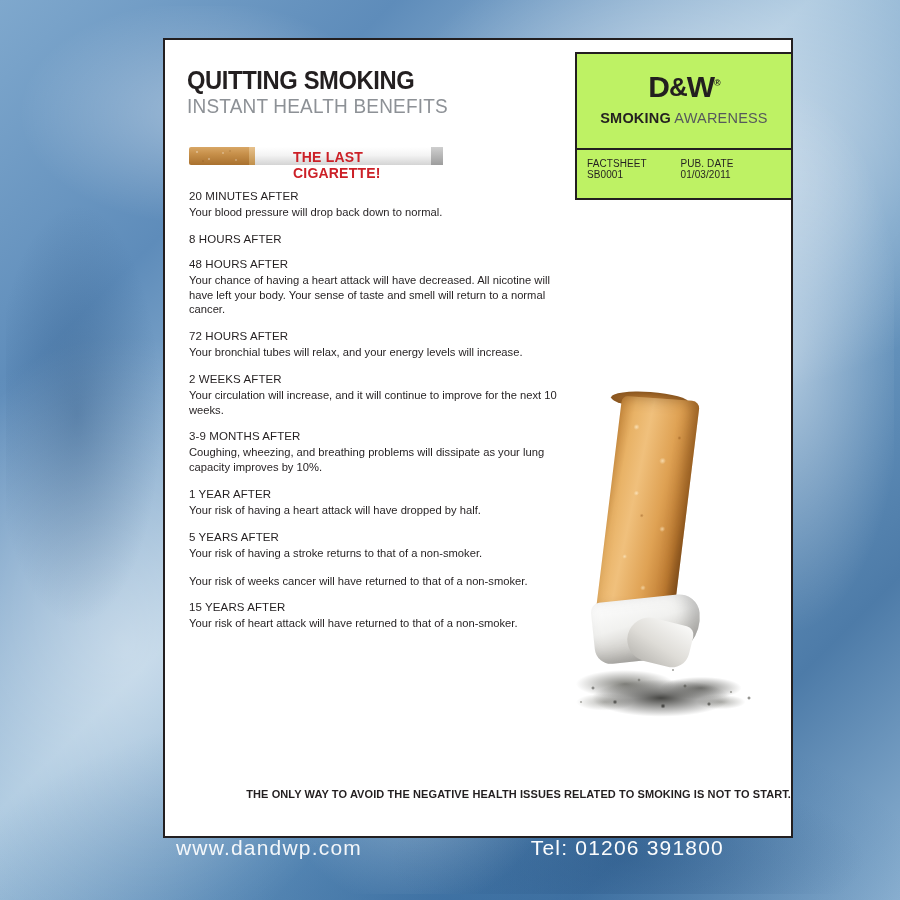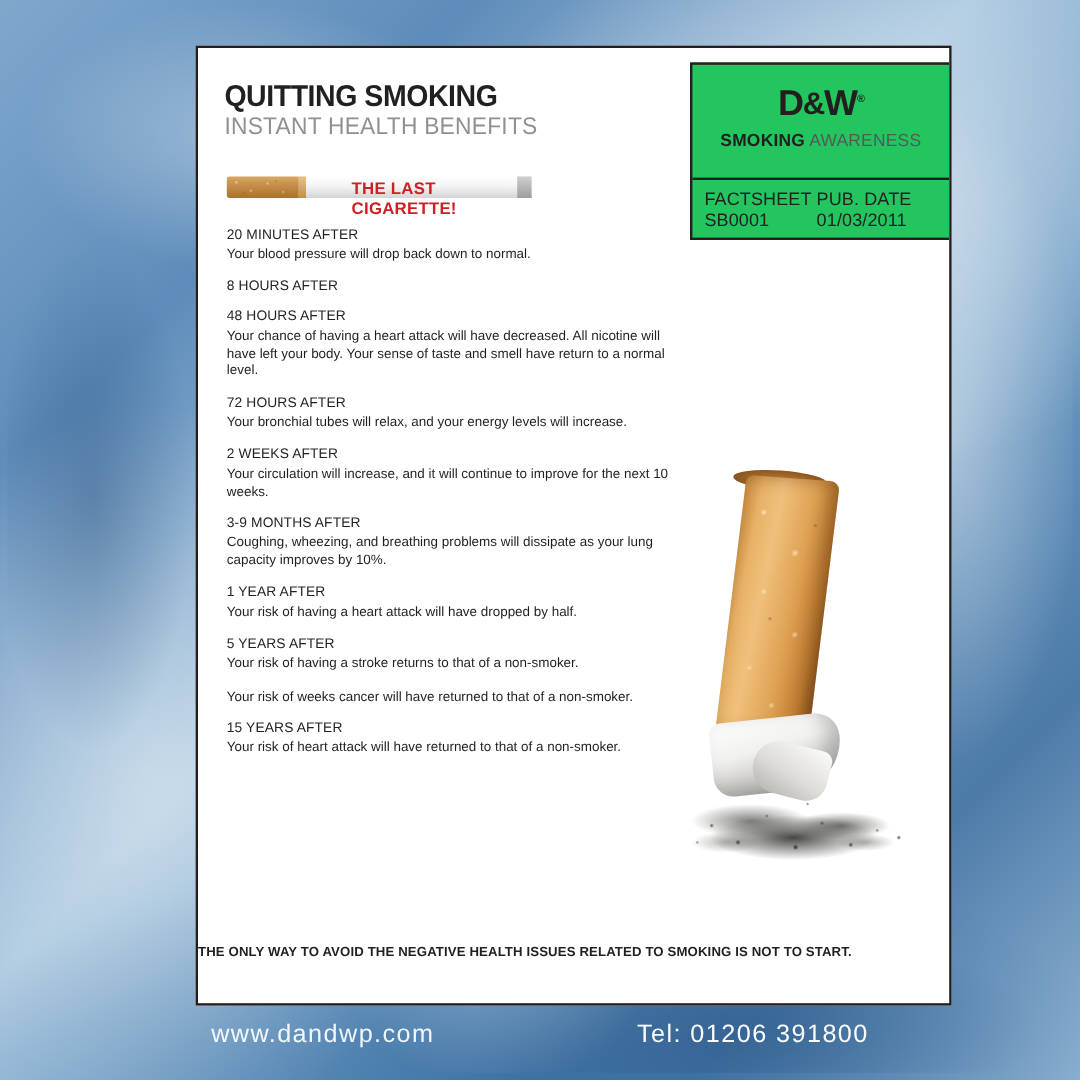--- a/index.html
+++ b/index.html
@@ -84,21 +84,21 @@
 
   
   #logo-box {
     position: absolute;
     right: -2px;
     top: 12px;
     width: 218px;
     height: 148px;
     border: 2px solid #231f20;
     box-sizing: border-box;
-    background: #22c55e;
+    background: #bef264;
     margin-left: 24px;
   }
   .logo-inner {
     padding-top: 18px;
     text-align: center;
   }
   .logo-dw {
     font-size: 30px;
     font-weight: bold;
     color: #231f20;
@@ -131,21 +131,21 @@
     border-top: 2px solid #231f20;
   }
   .logo-meta {
     position: absolute;
     left: 0; right: 0;
     top: 104px;
     display: flex;
     justify-content: space-between;
     padding: 0 10px;
     box-sizing: border-box;
-    font-size: 15px;
+    font-size: 10px;
     color: #231f20;
     letter-spacing: 0.1px;
   }
 
   
   #cig-strip {
     position: absolute;
     left: 24px;
     top: 105px;
     width: 254px;
@@ -307,36 +307,35 @@
       radial-gradient(circle 2px at 196px 62px, #5c5c56, rgba(0,0,0,0)),
       radial-gradient(circle 1.4px at 120px 34px, #6a6a64, rgba(0,0,0,0));
   }
 
   
   #page-footer {
     position: absolute;
     left: 0;
     right: 0;
     bottom: 36px;
-    text-align: left;
+    text-align: right;
     font-size: 11px;
     font-weight: bold;
     color: #231f20;
     letter-spacing: 0.1px;
   }
 
   
   #bottom-bar {
     position: absolute;
     left: 6px;
     right: 6px;
     bottom: 6px;
     height: 58px;
     display: flex;
-    align-items: center;
     justify-content: space-between;
     padding: 0 170px 6px 170px;
     box-sizing: border-box;
     color: #ffffff;
     font-size: 21px;
     letter-spacing: 1.2px;
   }
   .bb-left { opacity: .92; }
   .bb-right { opacity: .98; }
 </style>
@@ -378,21 +377,21 @@
         <div class="benefit-time">20 MINUTES AFTER</div>
         <div class="benefit-desc">Your blood pressure will drop back down to normal.</div>
       </div>
 
       <div class="benefit">
         <div class="benefit-time">8 HOURS AFTER</div>
       </div>
 
       <div class="benefit">
         <div class="benefit-time">48 HOURS AFTER</div>
-        <div class="benefit-desc">Your chance of having a heart attack will have decreased. All nicotine will have left your body. Your sense of taste and smell have return to a normal level.</div>
+        <div class="benefit-desc">Your chance of having a heart attack will have decreased. All nicotine will have left your body. Your sense of taste and smell will return to a normal cancer.</div>
       </div>
 
       <div class="benefit">
         <div class="benefit-time">72 HOURS AFTER</div>
         <div class="benefit-desc">Your bronchial tubes will relax, and your energy levels will increase.</div>
       </div>
 
       <div class="benefit">
         <div class="benefit-time">2 WEEKS AFTER</div>
         <div class="benefit-desc">Your circulation will increase, and it will continue to improve for the next 10 weeks.</div>

